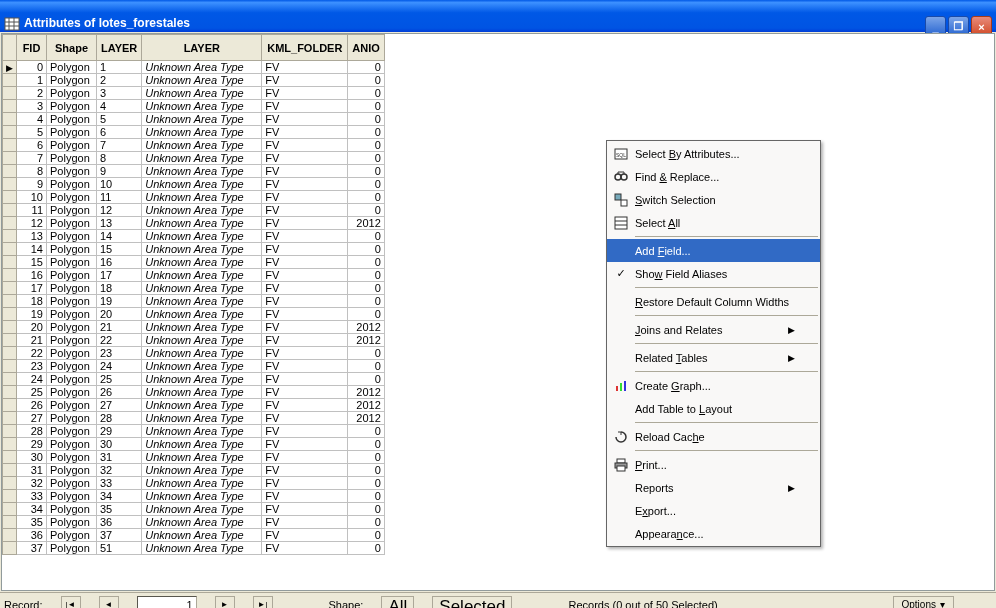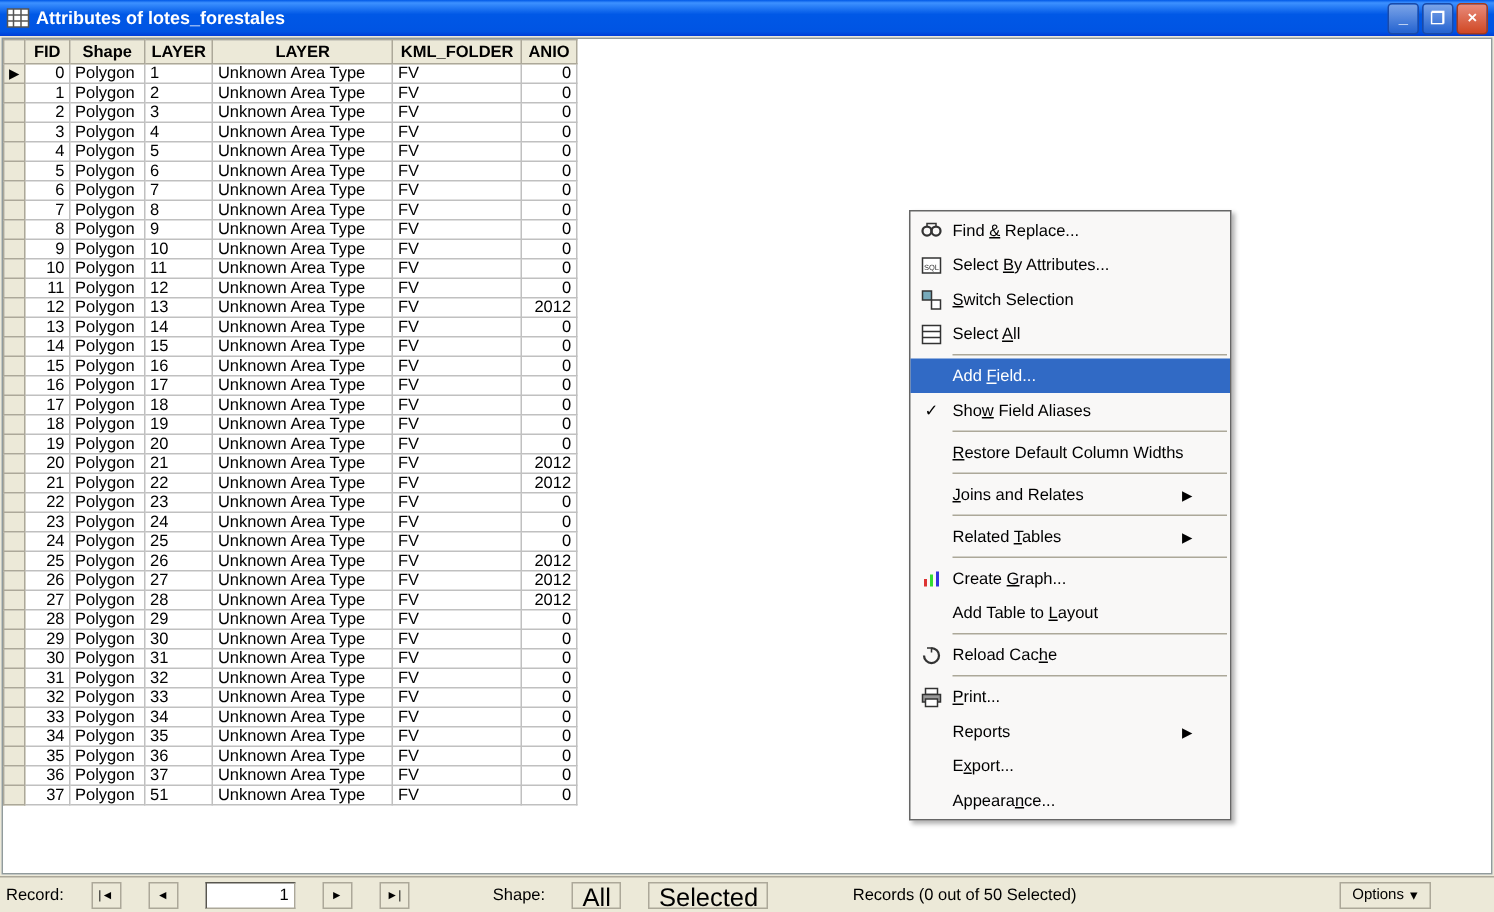--- a/index.html
+++ b/index.html
@@ -1,35 +1,35 @@
 <!DOCTYPE html>
 <html><head>
   <meta charset="utf-8">
   <style>
     * { margin: 0; padding: 0; box-sizing: border-box; }
     body { font-family: Tahoma, sans-serif; font-size: 11px; background: #ece9d8; width: 996px; height: 608px; overflow: hidden; position: relative; }
     
-    .titlebar { background: linear-gradient(to bottom, #0058e6 0%, #3d91ff 8%, #0058e6 40%, #0054e3 88%, #003dd7 100%); height: 24px; display: flex; align-items: center; padding: 0 4px; color: white; }
+    .titlebar { background: linear-gradient(to bottom, #0058e6 0%, #3d91ff 8%, #0058e6 40%, #0054e3 88%, #003dd7 100%); height: 24px; display: flex; padding: 16px 4px; color: white; }
     .titlebar-icon { width: 16px; height: 16px; margin-right: 4px; display: flex; align-items: center; justify-content: center; }
     .titlebar-text { flex: 1; font-size: 12px; font-weight: bold; }
     .titlebar-buttons { display: flex; gap: 2px; }
     .titlebar-btn { width: 21px; height: 21px; background: linear-gradient(to bottom, #7ba4e8, #2463d0); border: 1px solid #1a4aa8; border-radius: 3px; display: flex; align-items: center; justify-content: center; color: white; font-weight: bold; cursor: pointer; }
     .titlebar-btn.close { background: linear-gradient(to bottom, #e88b7b, #d04824); border-color: #a83a1a; }
     
     .content { height: calc(100% - 24px); display: flex; flex-direction: column; background: #ece9d8; }
     
     .table-wrapper { flex: 1; overflow: auto; background: white; border: 1px solid #919b9c; margin: 1px; }
     .attr-table { border-collapse: collapse; font-size: 11px; }
-    .attr-table th { background: #ece9d8; border: 1px solid #aca899; padding: 1px 4px; font-weight: bold; text-align: center; height: 16px; }
+    .attr-table th { background: #ece9d8; border: 1px solid #aca899; padding: 1px 4px; font-weight: bold; text-align: center; height: 26px; }
     .attr-table td { border: 1px solid #c0c0c0; padding: 0 3px; height: 13px; background: white; }
     .attr-table .rowhdr { background: #ece9d8; border: 1px solid #aca899; width: 14px; text-align: center; }
     .attr-table td.fid { text-align: right; width: 30px; }
     .attr-table td.shape { width: 50px; }
     .attr-table td.name { width: 38px; }
-    .attr-table td.layer { width: 120px; }
+    .attr-table td.layer { width: 120px; font-style: italic; }
     .attr-table td.kml { width: 86px; }
     .attr-table td.anio { text-align: right; width: 35px; }
     .row-indicator { font-size: 9px; }
     
     .statusbar { height: 24px; background: #ece9d8; border-top: 1px solid #aca899; display: flex; align-items: center; padding: 2px 4px; gap: 18px; }
     .statusbar-label { font-size: 11px; }
     .nav-btn { width: 20px; height: 18px; background: #ece9d8; border: 1px solid #aca899; cursor: pointer; display: flex; align-items: center; justify-content: center; font-size: 8px; }
     .record-input { width: 60px; height: 18px; border: 1px inset #aca899; text-align: right; padding: 0 3px; font-size: 11px; }
     .show-btn { height: 18px; padding: 0 6px; background: #ece9d8; border: 1px solid #aca899; cursor: pointer; font-size: 17px; }
     .options-btn { height: 18px; padding: 0 8px; background: #ece9d8; border: 1px solid #aca899; cursor: pointer; font-size: 10px; display: flex; align-items: center; gap: 4px; }
@@ -448,39 +448,39 @@
         <span>▾</span>
       </button>
     <span style="width:20px"></span>
   </div>
 </div>
 
 <div class="context-menu">
   <div class="menu-item">
     <span class="menu-icon">
         <svg viewBox="0 0 16 16">
+          <rect x="2" y="3" width="12" height="10" fill="white" stroke="#333"></rect>
+          <text x="8" y="11" font-size="5" text-anchor="middle" fill="#333">SQL</text>
+        </svg>
+      </span>
+    <span class="menu-label">Select <span class="menu-access">B</span>y Attributes...</span>
+  </div>
+  <div class="menu-item">
+    <span class="menu-icon">
+        <svg viewBox="0 0 16 16">
           <circle cx="5" cy="8" r="3" fill="none" stroke="#333" stroke-width="1.5"></circle>
           <circle cx="11" cy="8" r="3" fill="none" stroke="#333" stroke-width="1.5"></circle>
           <path d="M5 5 L5 3 L11 3 L11 5" fill="none" stroke="#333"></path>
         </svg>
       </span>
     <span class="menu-label">Find <span class="menu-access">&amp;</span> Replace...</span>
   </div>
   <div class="menu-item">
     <span class="menu-icon">
         <svg viewBox="0 0 16 16">
-          <rect x="2" y="3" width="12" height="10" fill="white" stroke="#333"></rect>
-          <text x="8" y="11" font-size="5" text-anchor="middle" fill="#333">SQL</text>
-        </svg>
-      </span>
-    <span class="menu-label">Select <span class="menu-access">B</span>y Attributes...</span>
-  </div>
-  <div class="menu-item">
-    <span class="menu-icon">
-        <svg viewBox="0 0 16 16">
           <rect x="2" y="2" width="6" height="6" fill="#7ab" stroke="#333"></rect>
           <rect x="8" y="8" width="6" height="6" fill="white" stroke="#333"></rect>
         </svg>
       </span>
     <span class="menu-label"><span class="menu-access">S</span>witch Selection</span>
   </div>
   <div class="menu-item">
     <span class="menu-icon">
         <svg viewBox="0 0 16 16">
           <rect x="2" y="2" width="12" height="12" fill="white" stroke="#333"></rect>

